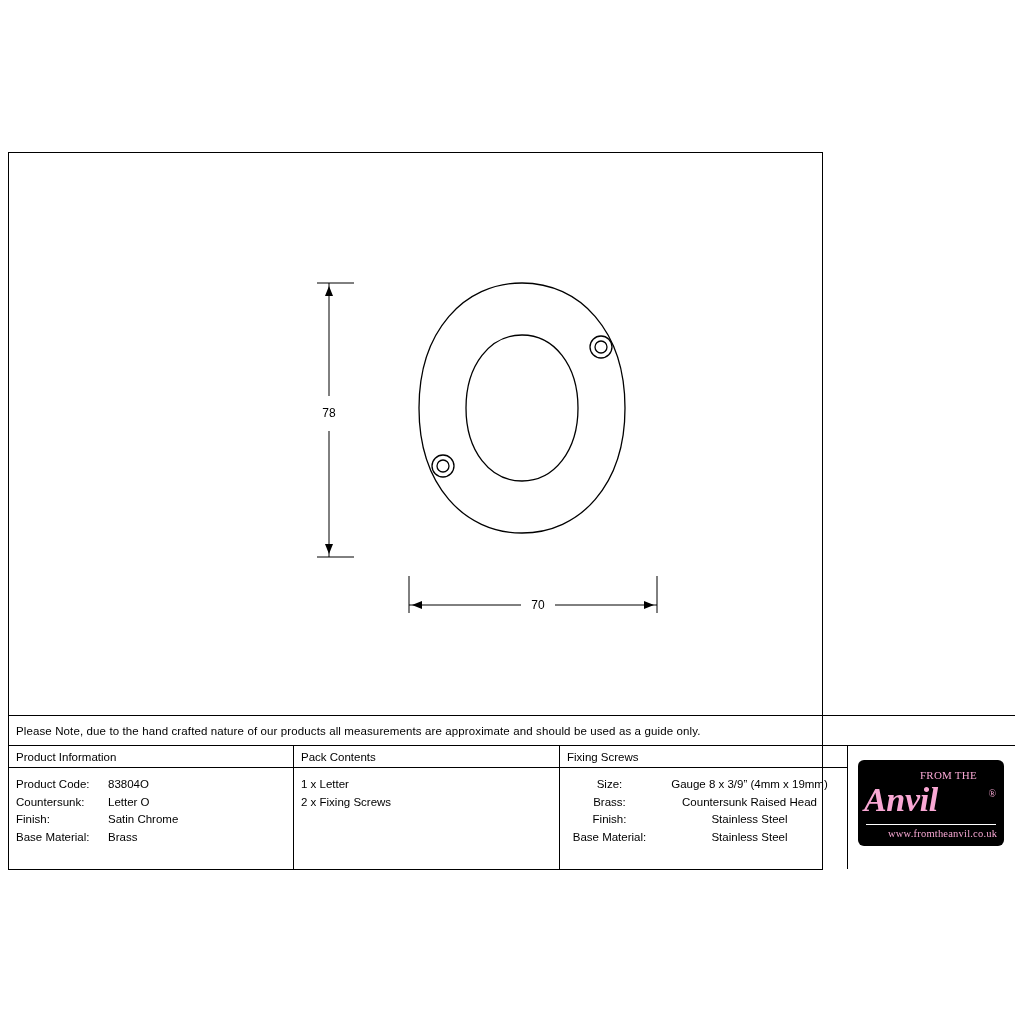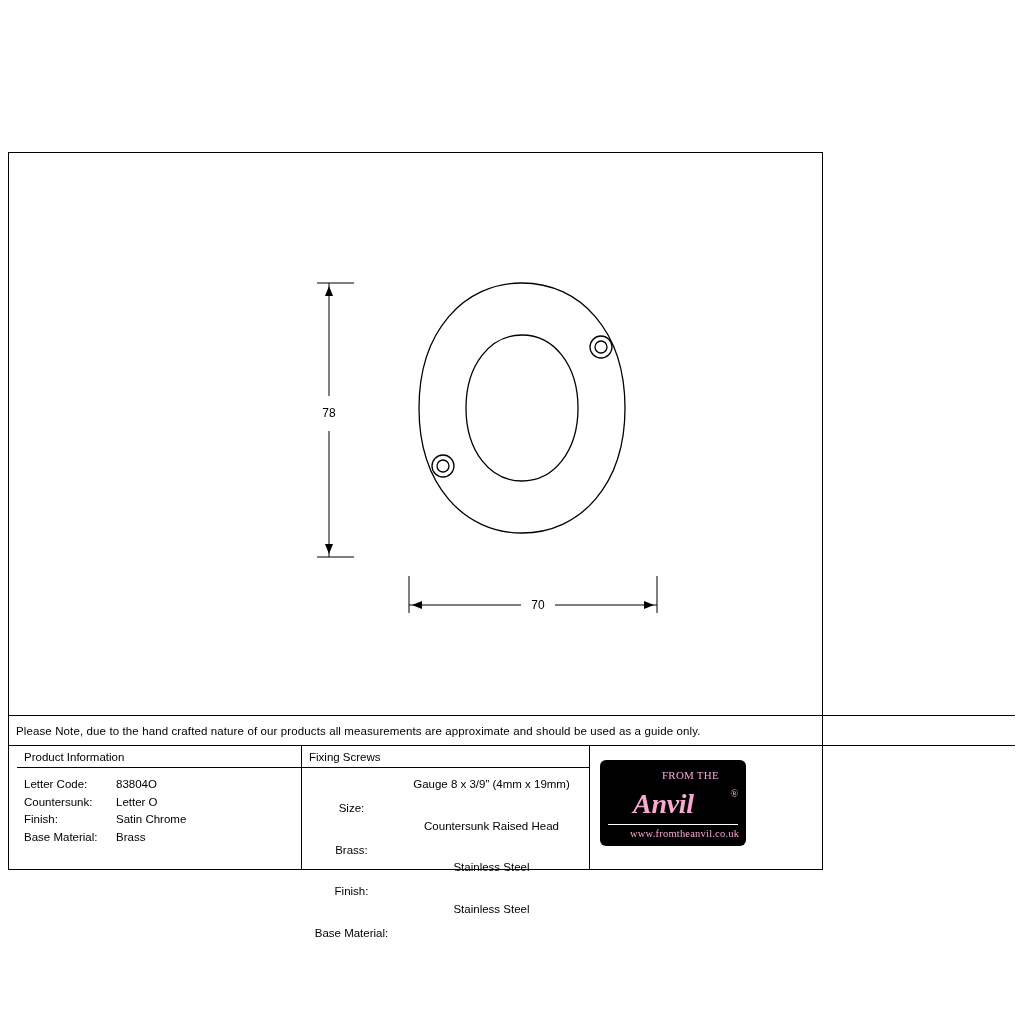--- a/index.html
+++ b/index.html
@@ -60,21 +60,21 @@
     width: 1006px;
     height: 124px;
     border-top: 1px solid #000000;
     box-sizing: border-box;
     display: flex;
   }
   .col {
     box-sizing: border-box;
     position: relative;
   }
-  .col-product { width: 285px; border-right: 1px solid #000000; margin-left: 8px; }
+  .col-product { width: 285px; border-right: 1px solid #000000; }
   .col-pack    { width: 266px; border-right: 1px solid #000000; }
   .col-screws  { width: 288px; border-right: 1px solid #000000; text-align: center; }
   .col-logo    { width: 166px; }
 
   .col-head {
     height: 22px;
     border-bottom: 1px solid #000000;
     display: flex;
     align-items: center;
     font-size: 11.5px;
@@ -84,21 +84,21 @@
   .col-body {
     padding: 8px 0 0 7px;
   }
   .row {
     display: flex;
     font-size: 11.5px;
     line-height: 17.5px;
   }
   .row .k { width: 92px; flex: 0 0 auto; }
   .row .v { flex: 1 1 auto; }
-  .col-screws .row .k { width: 85px; margin-top: 24px; }
+  .col-screws .row .k { width: 85px; }
   .plain-row {
     font-size: 11.5px;
     line-height: 17.5px;
   }
 
   
   .logo-box {
     position: absolute;
     left: 10px;
     top: 14px;
@@ -113,27 +113,26 @@
     left: 62px;
     top: 9px;
     font-family: "Liberation Serif", serif;
     font-size: 11px;
     line-height: 12px;
     letter-spacing: 0.02em;
   }
   .logo-main {
     position: absolute;
     left: 6px;
-    top: 28px;
-    font-family: "Liberation Serif", serif;
-    font-size: 28px;
+    top: 21px;
+    font-family: "Liberation Serif", serif;
+    font-size: 34px;
     font-style: italic;
     font-weight: bold;
     letter-spacing: -0.01em;
-    margin-left: 27px;
   }
   .logo-reg {
     position: absolute;
     right: 8px;
     top: 28px;
     font-family: "Liberation Serif", serif;
     font-size: 10px;
   }
   .logo-url {
     position: absolute;
@@ -213,38 +212,45 @@
   <div class="note-strip">
     <div class="note-text">Please Note, due to the hand crafted nature of our products all measurements are approximate and should be used as a guide only.</div>
   </div>
 
   <div class="info-table">
 
     <div class="col col-product">
       <div class="col-head">Product Information</div>
       <div class="col-body">
         <div class="row">
-          <div class="k">Letter Code:</div>
+          <div class="k">Product Code:</div>
           <div class="v">83804O</div>
         </div>
         <div class="row">
           <div class="k">Countersunk:</div>
           <div class="v">Letter O</div>
         </div>
         <div class="row">
           <div class="k">Finish:</div>
           <div class="v">Satin Chrome</div>
         </div>
         <div class="row">
           <div class="k">Base Material:</div>
           <div class="v">Brass</div>
         </div>
       </div>
     </div>
 
+    <div class="col col-pack">
+      <div class="col-head">Pack Contents</div>
+      <div class="col-body">
+        <div class="plain-row">1 x Letter</div>
+        <div class="plain-row">2 x Fixing Screws</div>
+      </div>
+    </div>
 
     <div class="col col-screws">
       <div class="col-head">Fixing Screws</div>
       <div class="col-body">
         <div class="row">
           <div class="k">Size:</div>
           <div class="v">Gauge 8 x 3/9” (4mm x 19mm)</div>
         </div>
         <div class="row">
           <div class="k">Brass:</div>

